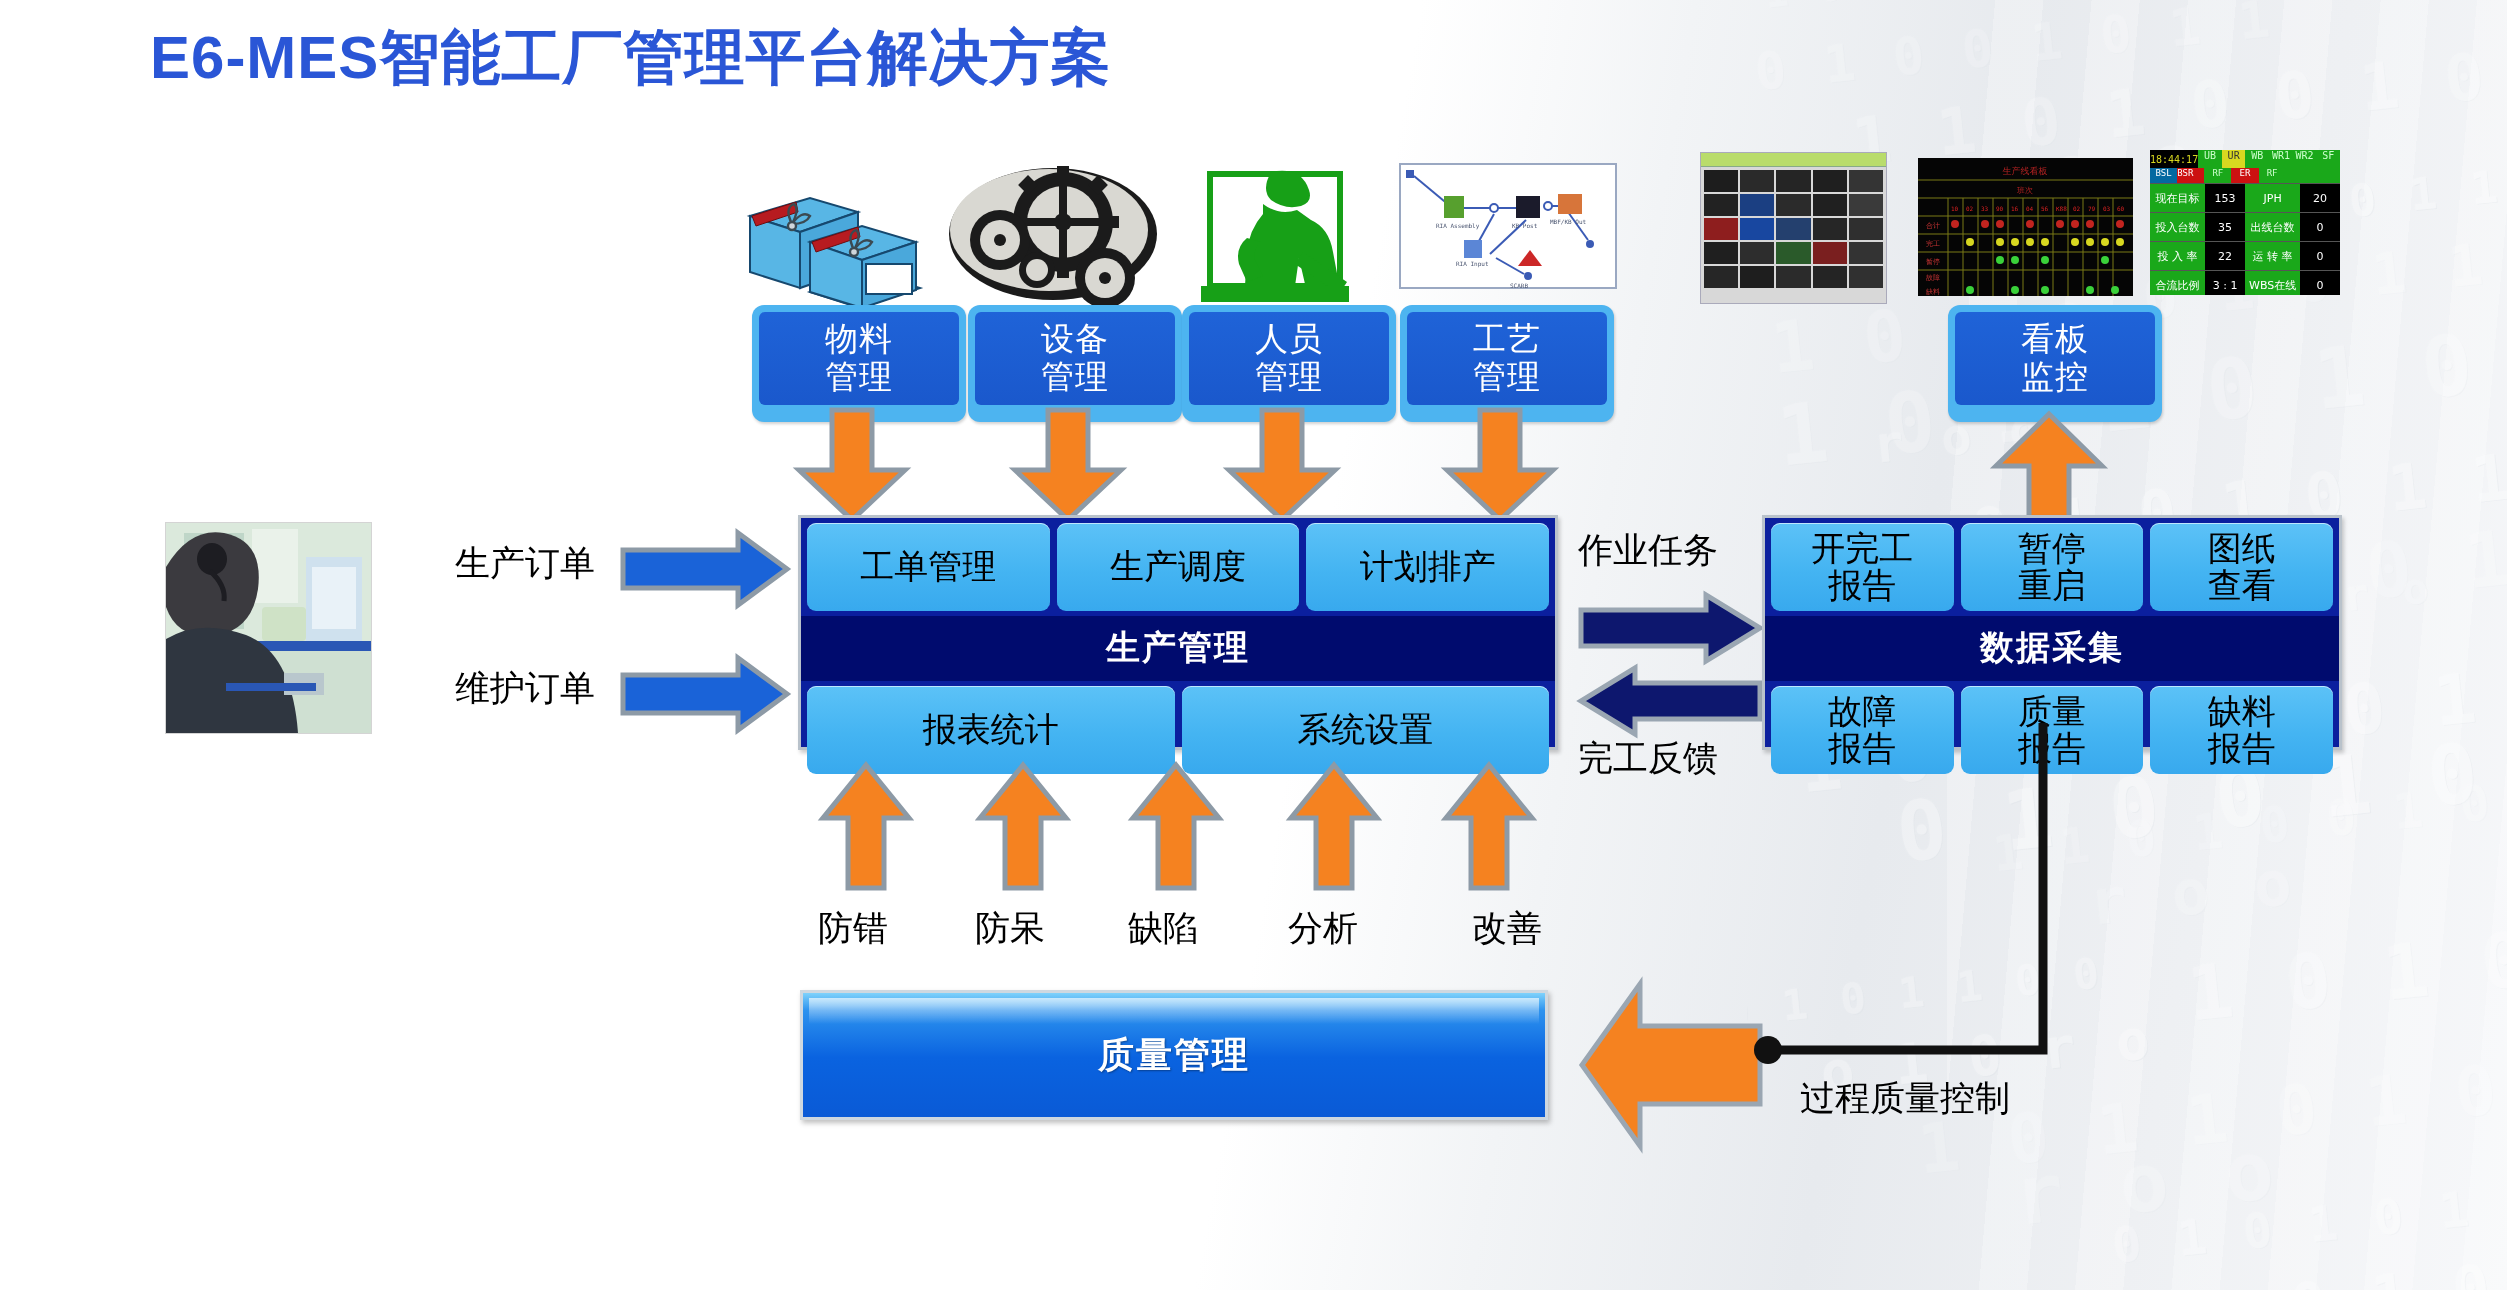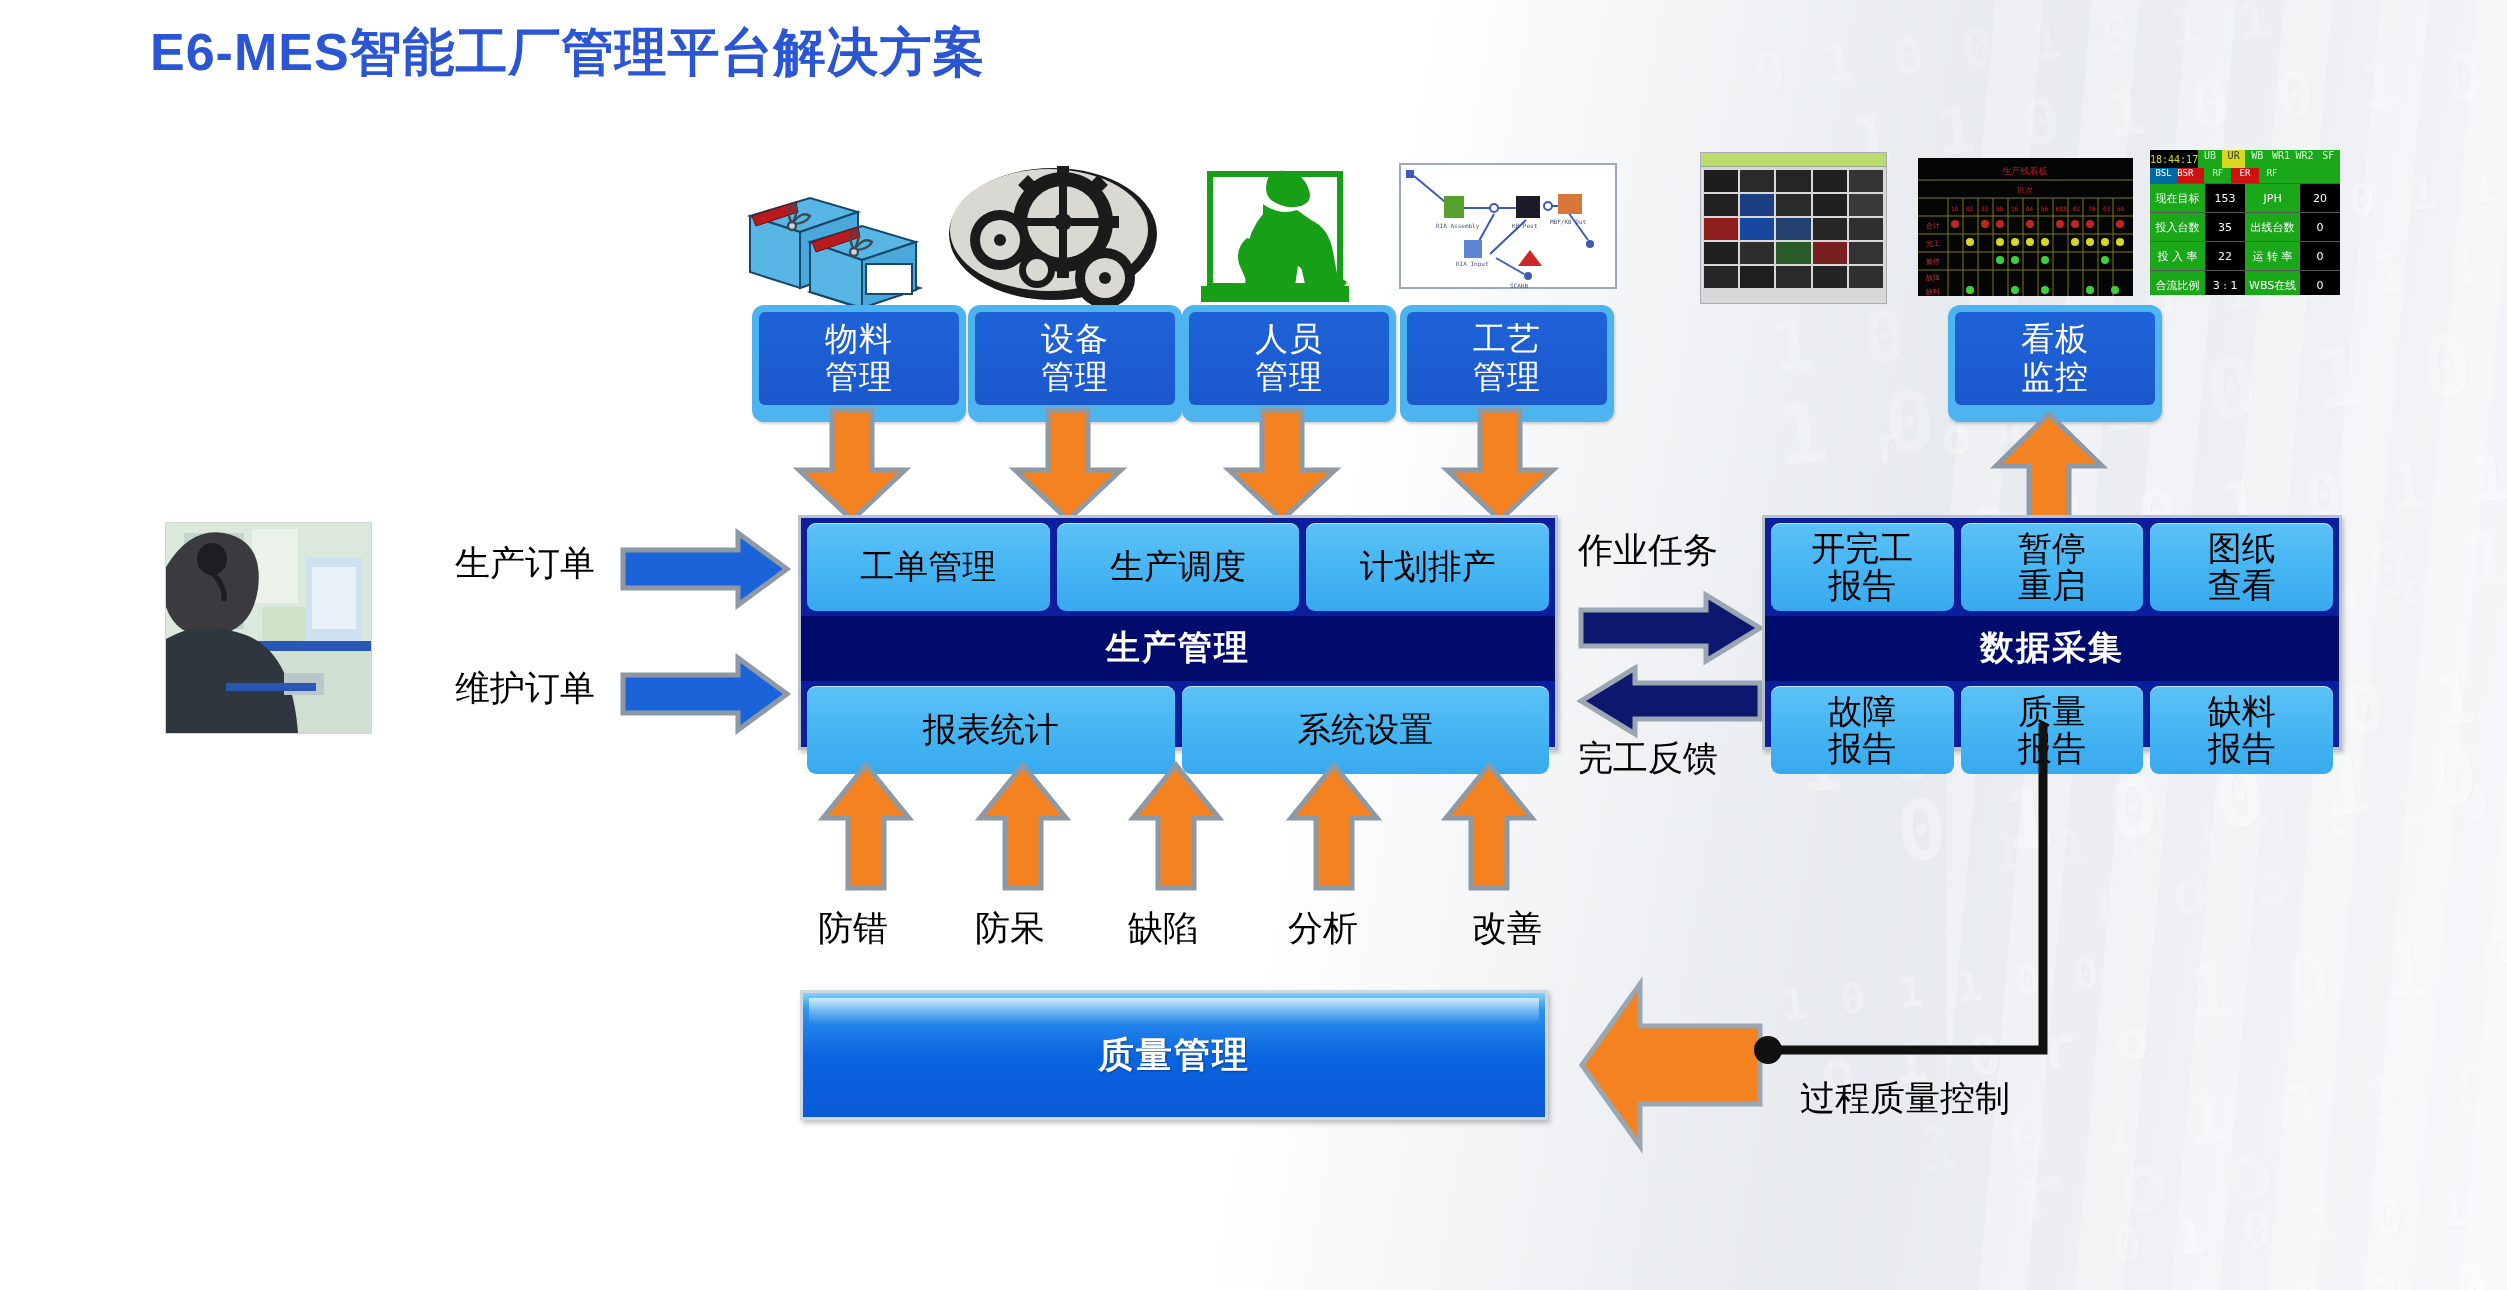--- a/index.html
+++ b/index.html
@@ -32,21 +32,21 @@
     background:repeating-linear-gradient(95deg,
        rgba(255,255,255,0) 0px, rgba(255,255,255,0) 48px,
        rgba(255,255,255,.55) 48px, rgba(255,255,255,.55) 96px);
     opacity:.5;
   }
   .layer{position:absolute;z-index:5;}
 
   
   #title{
     left:150px;top:18px;
-    font-size:52px;font-weight:700;color:#2a56d6;letter-spacing:1px;
+    font-size:60px;font-weight:700;color:#2a56d6;letter-spacing:1px;
     white-space:nowrap;
   }
 
   
   .icon-frame{position:absolute;z-index:4;}
 
   .top-card{
     position:absolute;z-index:6;
     background:#4db4f0;
     border-radius:12px;

